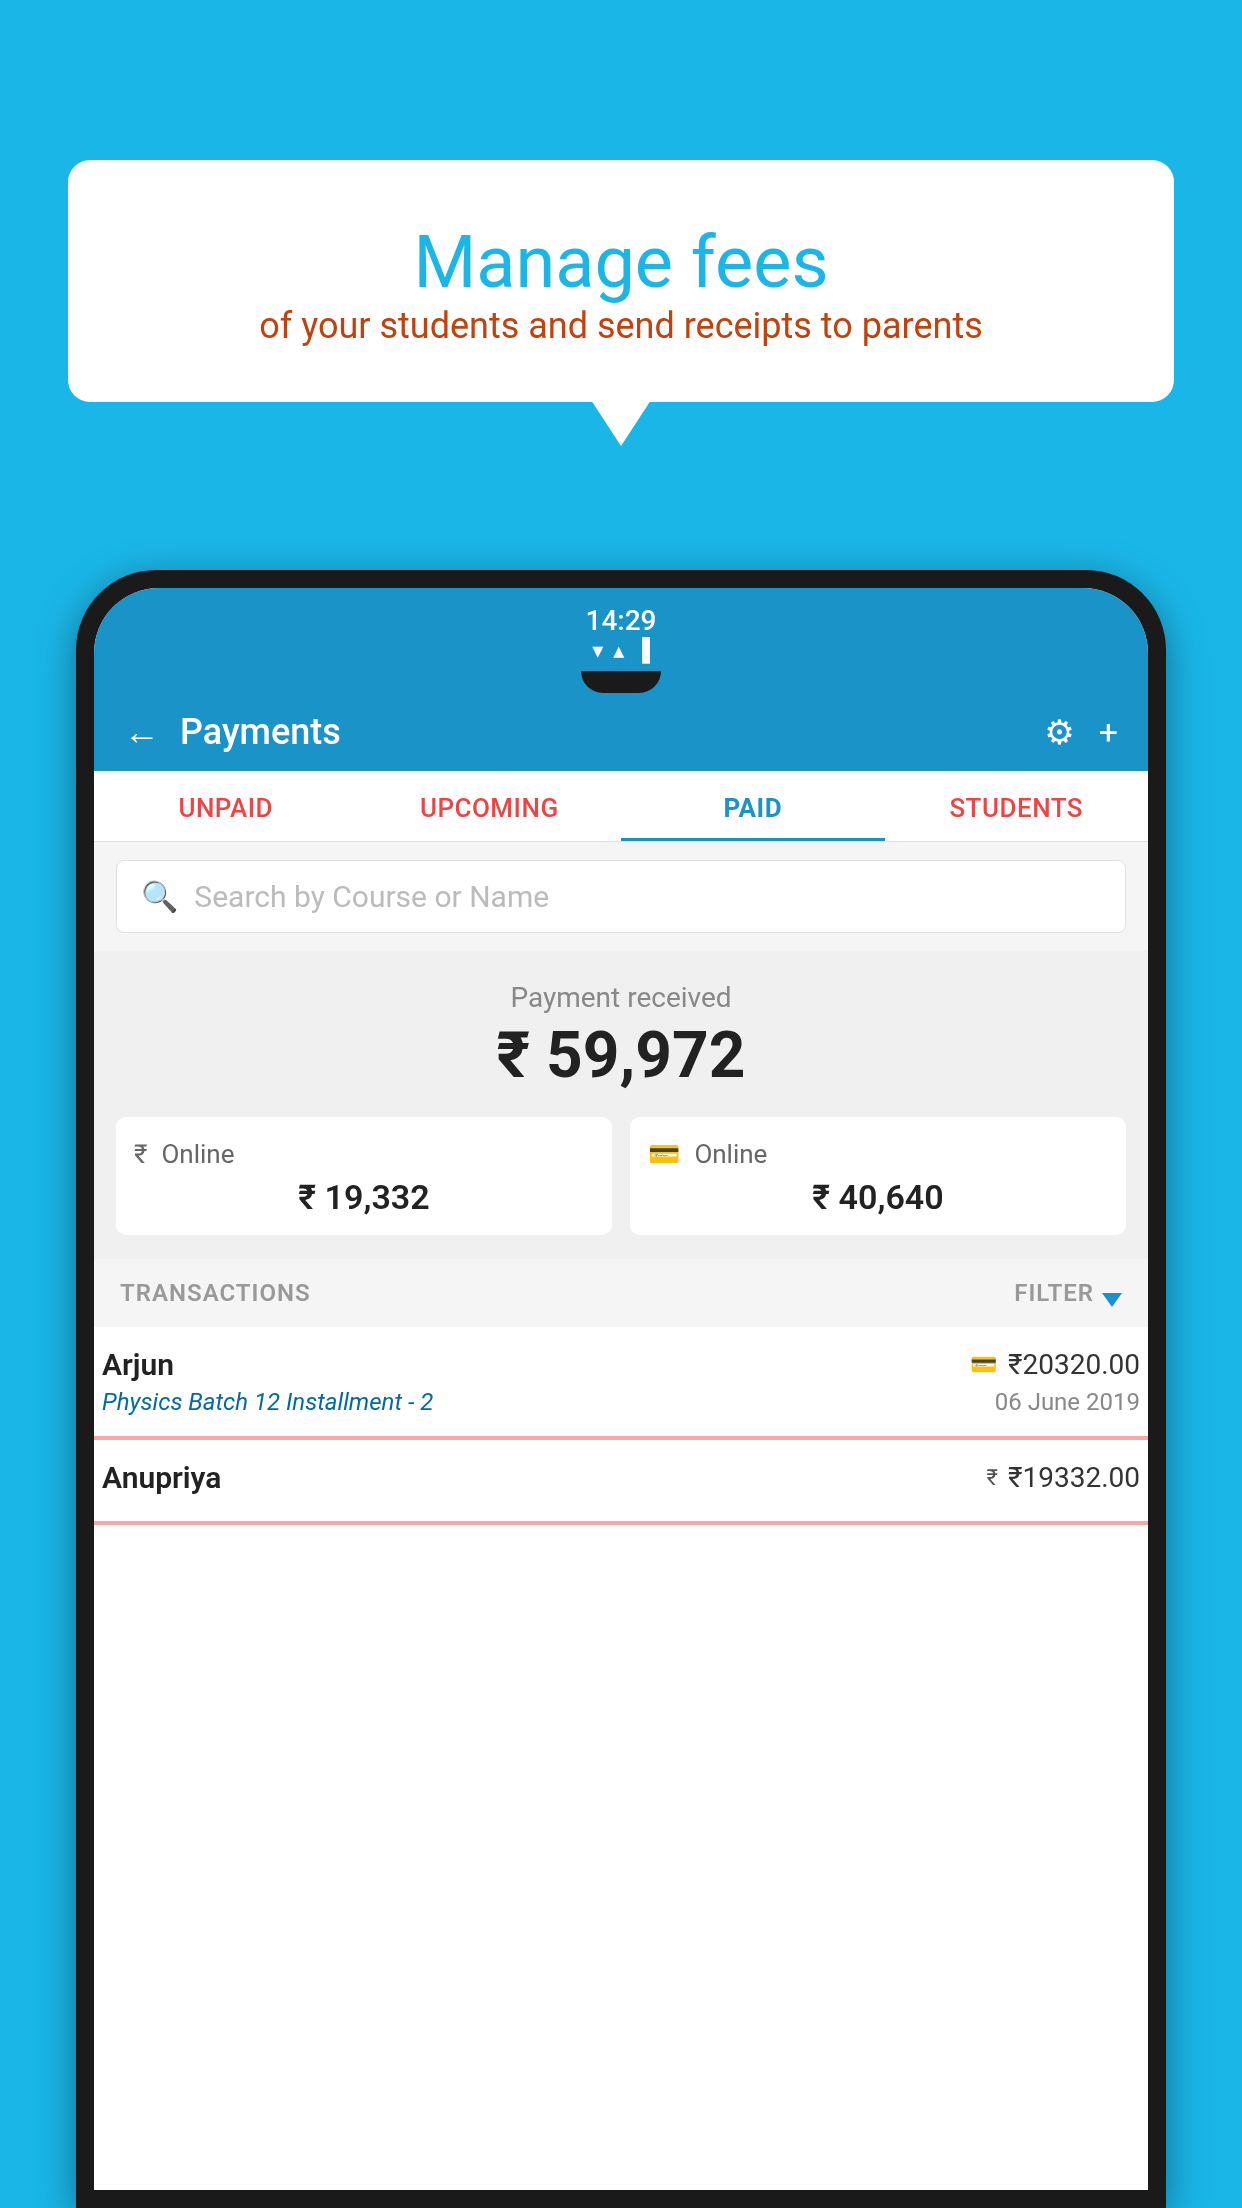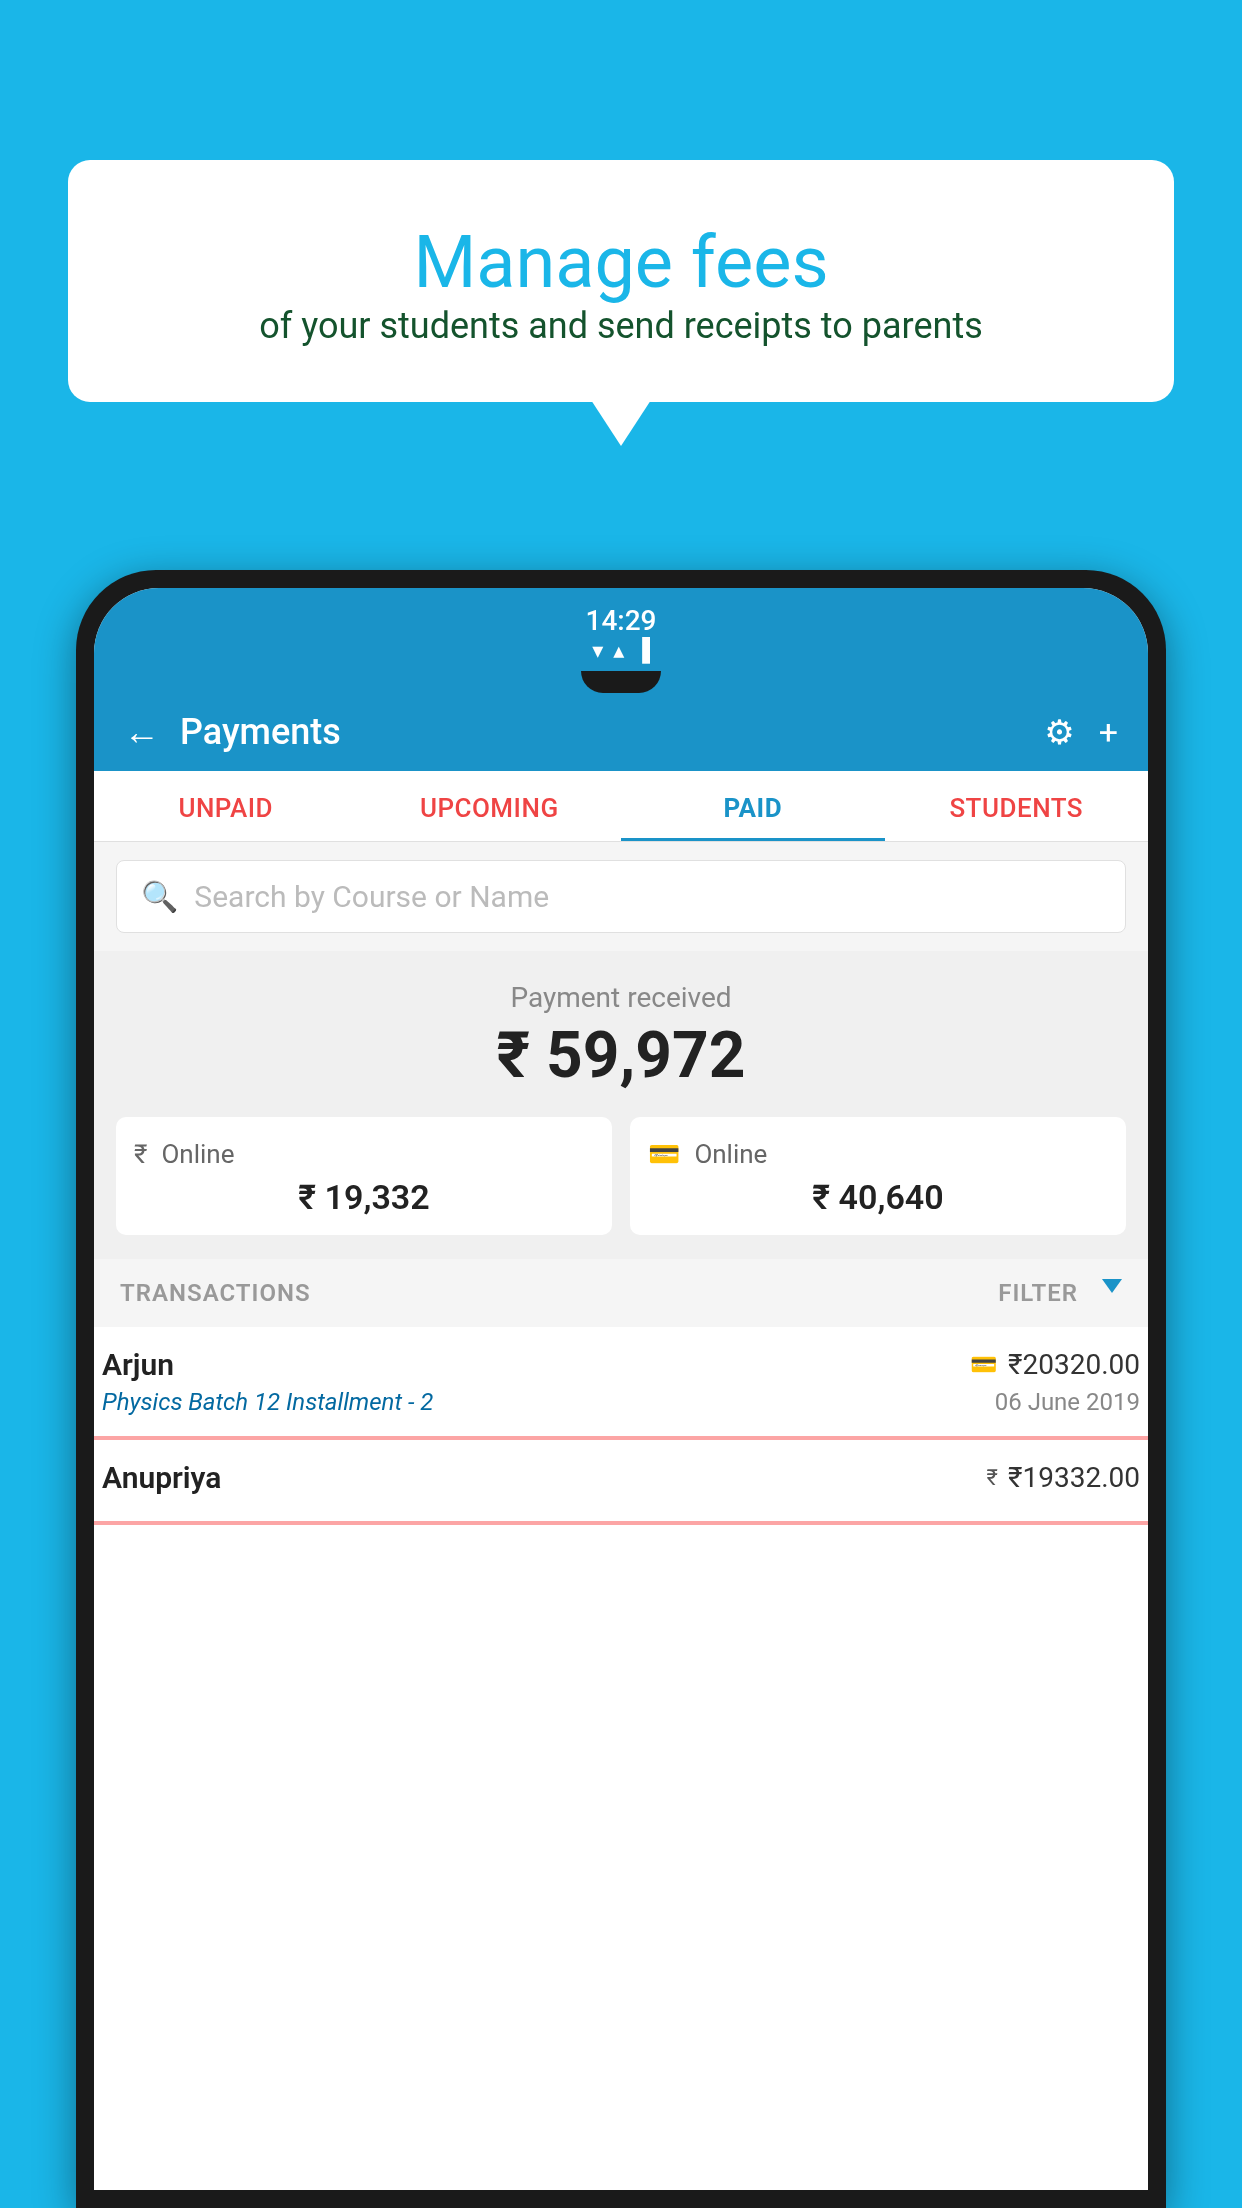--- a/index.html
+++ b/index.html
@@ -36,21 +36,21 @@
       border-right: 30px solid transparent;
       border-top: 46px solid #fff;
     }
     .bubble-title {
       font-size: 72px;
       color: #1ab6e8;
       font-weight: 400;
     }
     .bubble-subtitle {
       font-size: 36px;
-      color: #14532d;
+      color: #c2410c;
       font-weight: 400;
     }
 
     
     .phone-outer {
       position: absolute;
       top: 570px;
       left: 76px;
       right: 76px;
       bottom: 0;
@@ -256,22 +256,22 @@
       flex-shrink: 0;
     }
     .transactions-label {
       font-size: 24px;
       color: #999;
       font-weight: 600;
       letter-spacing: 1px;
     }
     .filter-btn {
       display: flex;
-      align-items: flex-start;
-      gap: 24px;
+      align-items: flex-end;
+      gap: 8px;
       color: #999;
       font-size: 24px;
       font-weight: 600;
       letter-spacing: 1px;
       cursor: pointer;
     }
     .filter-triangle {
       width: 0;
       height: 0;
       border-left: 10px solid transparent;

